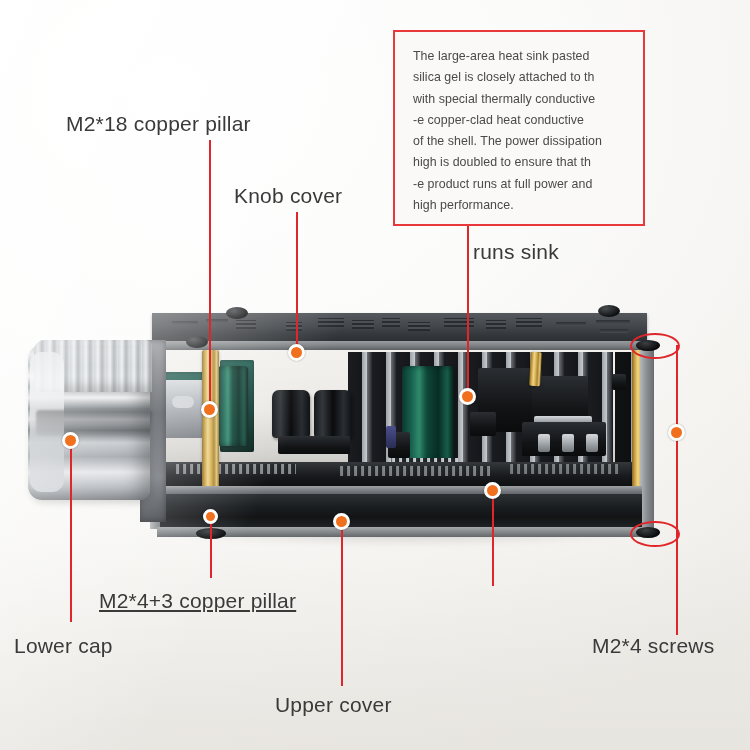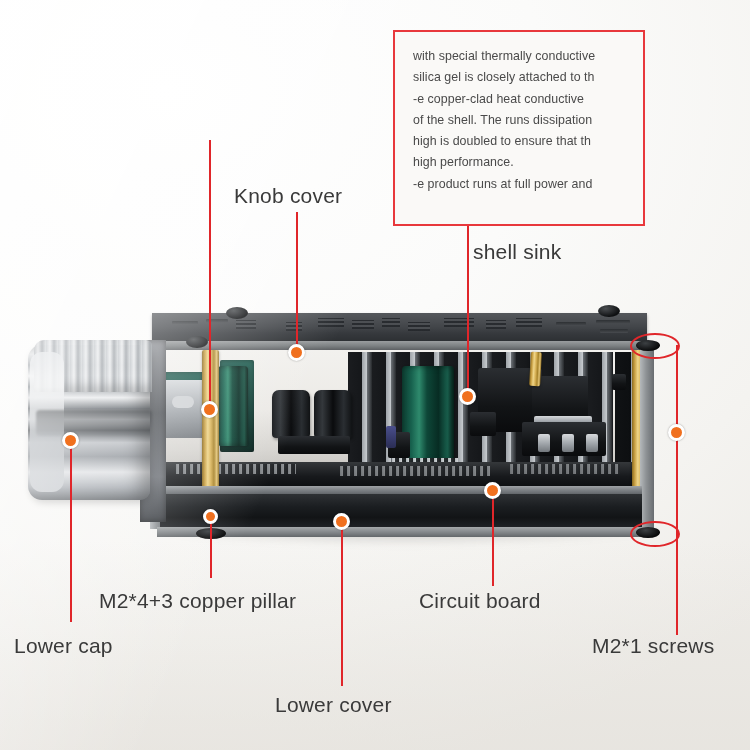--- a/index.html
+++ b/index.html
@@ -313,30 +313,31 @@
   <div class="dot" style="left:201px;top:401px;"></div>
   <div class="dot" style="left:288px;top:344px;"></div>
   <div class="dot" style="left:459px;top:388px;"></div>
   <div class="dot" style="left:62px;top:432px;"></div>
   <div class="dot sm" style="left:203px;top:509px;"></div>
   <div class="dot" style="left:333px;top:513px;"></div>
   <div class="dot" style="left:484px;top:482px;"></div>
   <div class="dot" style="left:668px;top:424px;"></div>
 
   <div id="descbox">
+    <p>The large-area heat sink pasted</p>
+    <p>silica gel is closely attached to th</p>
     <p>with special thermally conductive</p>
-    <p>silica gel is closely attached to th</p>
     <p>-e copper-clad heat conductive</p>
-    <p>of the shell. The runs dissipation</p>
+    <p>of the shell. The power dissipation</p>
     <p>high is doubled to ensure that th</p>
+    <p>-e product runs at full power and</p>
     <p>high performance.</p>
-    <p>-e product runs at full power and</p>
   </div>
 
+  <div class="lbl" style="left:66px;top:112px;">M2*18 copper pillar</div>
   <div class="lbl" style="left:234px;top:184px;">Knob cover</div>
-  <div class="lbl" style="left:473px;top:240px;">shell sink</div>
-  <div class="lbl" style="left:99px;top:589px;">M2*4+3 copper pillar</div>
+  <div class="lbl" style="left:473px;top:240px;">runs sink</div>
+  <div class="lbl" style="left:99px;top:589px;text-decoration:underline;">M2*4+3 copper pillar</div>
   <div class="lbl" style="left:14px;top:634px;">Lower cap</div>
-  <div class="lbl" style="left:419px;top:589px;">Circuit board</div>
-  <div class="lbl" style="left:592px;top:634px;">M2*1 screws</div>
-  <div class="lbl" style="left:275px;top:693px;">Lower cover</div>
+  <div class="lbl" style="left:592px;top:634px;">M2*4 screws</div>
+  <div class="lbl" style="left:275px;top:693px;">Upper cover</div>
 
 </div>
 
 </body></html>

